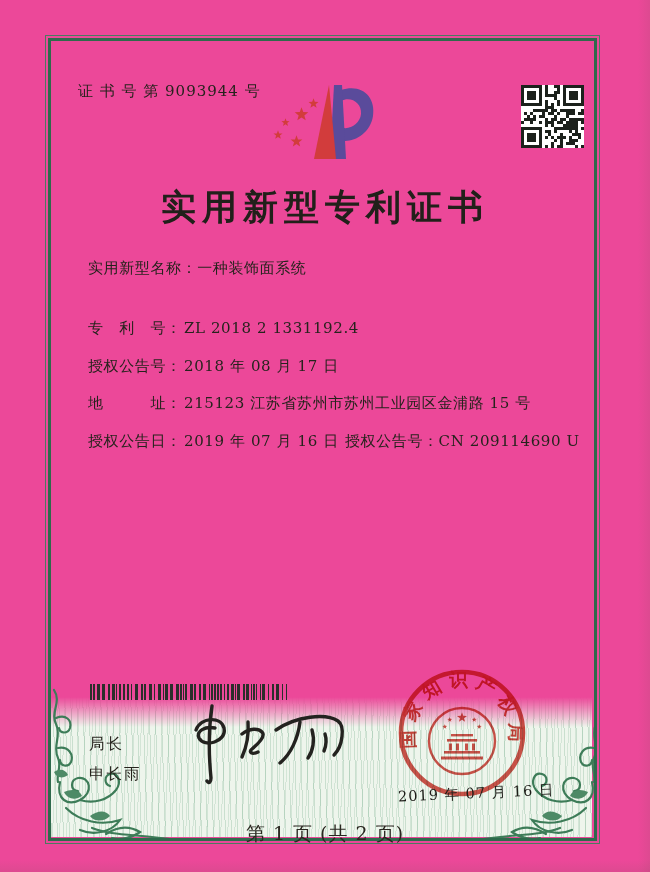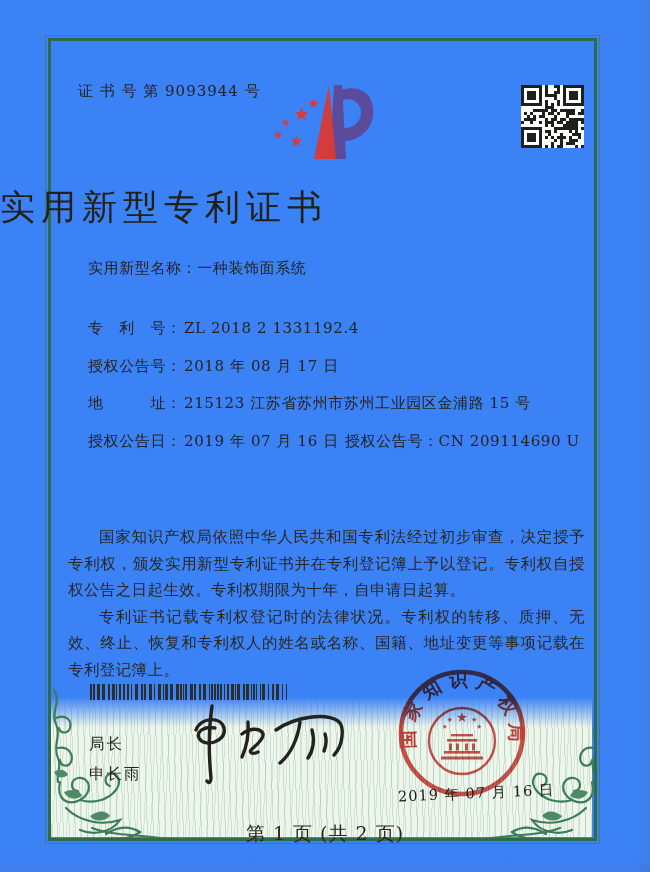--- a/index.html
+++ b/index.html
@@ -1,38 +1,38 @@
 <!DOCTYPE html>
 <html><head>
 <meta charset="utf-8">
 <style>
   html,body{margin:0;padding:0;}
   body{width:650px;height:872px;background:#efedea;}
-  #app{position:relative;width:650px;height:872px;background:#3b82f6;overflow:hidden;
+  #app{position:relative;width:650px;height:872px;background:#ec4899;overflow:hidden;
        font-family:"DejaVu Serif","Liberation Serif",serif;color:#26231d;}
   #app::after{content:"";position:absolute;right:0;top:0;bottom:0;width:12px;z-index:40;
        background:linear-gradient(to right,rgba(0,0,0,0),rgba(90,85,70,.10));pointer-events:none;}
   #app::before{content:"";position:absolute;left:0;right:0;bottom:0;height:12px;z-index:40;
        background:linear-gradient(to bottom,rgba(0,0,0,0),rgba(90,85,70,.10));pointer-events:none;}
 
   .frame-outer{position:absolute;left:45px;top:35px;width:553px;height:807px;
        border:1px solid #4a7b60;z-index:3;}
   .frame-inner{position:absolute;inset:2px;border:3px solid #2e6a4c;}
 
   .band{position:absolute;left:51px;top:697px;width:541px;height:140px;z-index:1;
        background:
          repeating-linear-gradient(88deg, rgba(116,172,138,.30) 0 1px, rgba(255,255,255,0) 1px 6px),
          repeating-linear-gradient(92.5deg, rgba(116,172,138,.22) 0 1px, rgba(255,255,255,0) 1px 7px),
          #eef5ec;
        -webkit-mask-image:linear-gradient(to bottom,transparent 0,#000 30px);
        mask-image:linear-gradient(to bottom,transparent 0,#000 30px);}
 
   .certno{position:absolute;left:78px;top:82px;font-size:15px;letter-spacing:1px;z-index:5;}
-  .title{position:absolute;left:0;top:184px;width:650px;text-align:left;font-size:35px;
-       font-weight:400;letter-spacing:6px;z-index:5;color:#21201a;}
+  .title{position:absolute;left:0;top:184px;width:650px;text-align:center;font-size:35px;
+       font-weight:700;letter-spacing:6px;z-index:5;color:#21201a;}
 
   .fields{position:absolute;left:88px;top:259px;z-index:5;font-size:15px;letter-spacing:.6px;}
   .field-row{position:relative;white-space:nowrap;height:16px;margin-bottom:21.5px;}
   .field-row.first{margin-bottom:44px;}
   .field-label{display:inline-block;min-width:96px;}
   .field-right{position:absolute;left:257px;top:0;white-space:nowrap;}
 
   .paras{position:absolute;left:68px;top:524px;width:517px;z-index:5;font-size:15.5px;
        line-height:26.5px;text-align:justify;letter-spacing:.4px;color:#2a2720;}
   .paras p{margin:0;text-indent:2em;}
@@ -370,24 +370,20 @@
       <span class="field-label">地　　　址：</span><span>215123 江苏省苏州市苏州工业园区金浦路 15 号</span>
     </div>
     <div class="field-row">
       <span class="field-label">授权公告日：</span><span>2019 年 07 月 16 日</span>
       <span class="field-right">
         <span>授权公告号：</span><span>CN 209114690 U</span>
       </span>
     </div>
   </div>
 
-  <div class="paras">
-    <p>国家知识产权局依照中华人民共和国专利法经过初步审查，决定授予专利权，颁发实用新型专利证书并在专利登记簿上予以登记。专利权自授权公告之日起生效。专利权期限为十年，自申请日起算。</p>
-    <p>专利证书记载专利权登记时的法律状况。专利权的转移、质押、无效、终止、恢复和专利权人的姓名或名称、国籍、地址变更等事项记载在专利登记簿上。</p>
-  </div>
 
   <svg class="barcode" width="200" height="16" viewBox="0 0 200 16" shape-rendering="crispEdges">
     <g id="bc-bars" fill="#2b2e2b">
         <rect x="0" y="0" width="2" height="16"></rect>
         <rect x="3" y="0" width="2" height="16"></rect>
         <rect x="7" y="0" width="3" height="16"></rect>
         <rect x="12" y="0" width="3" height="16"></rect>
         <rect x="18" y="0" width="2" height="16"></rect>
         <rect x="22" y="0" width="3" height="16"></rect>
         <rect x="26" y="0" width="1" height="16"></rect>

